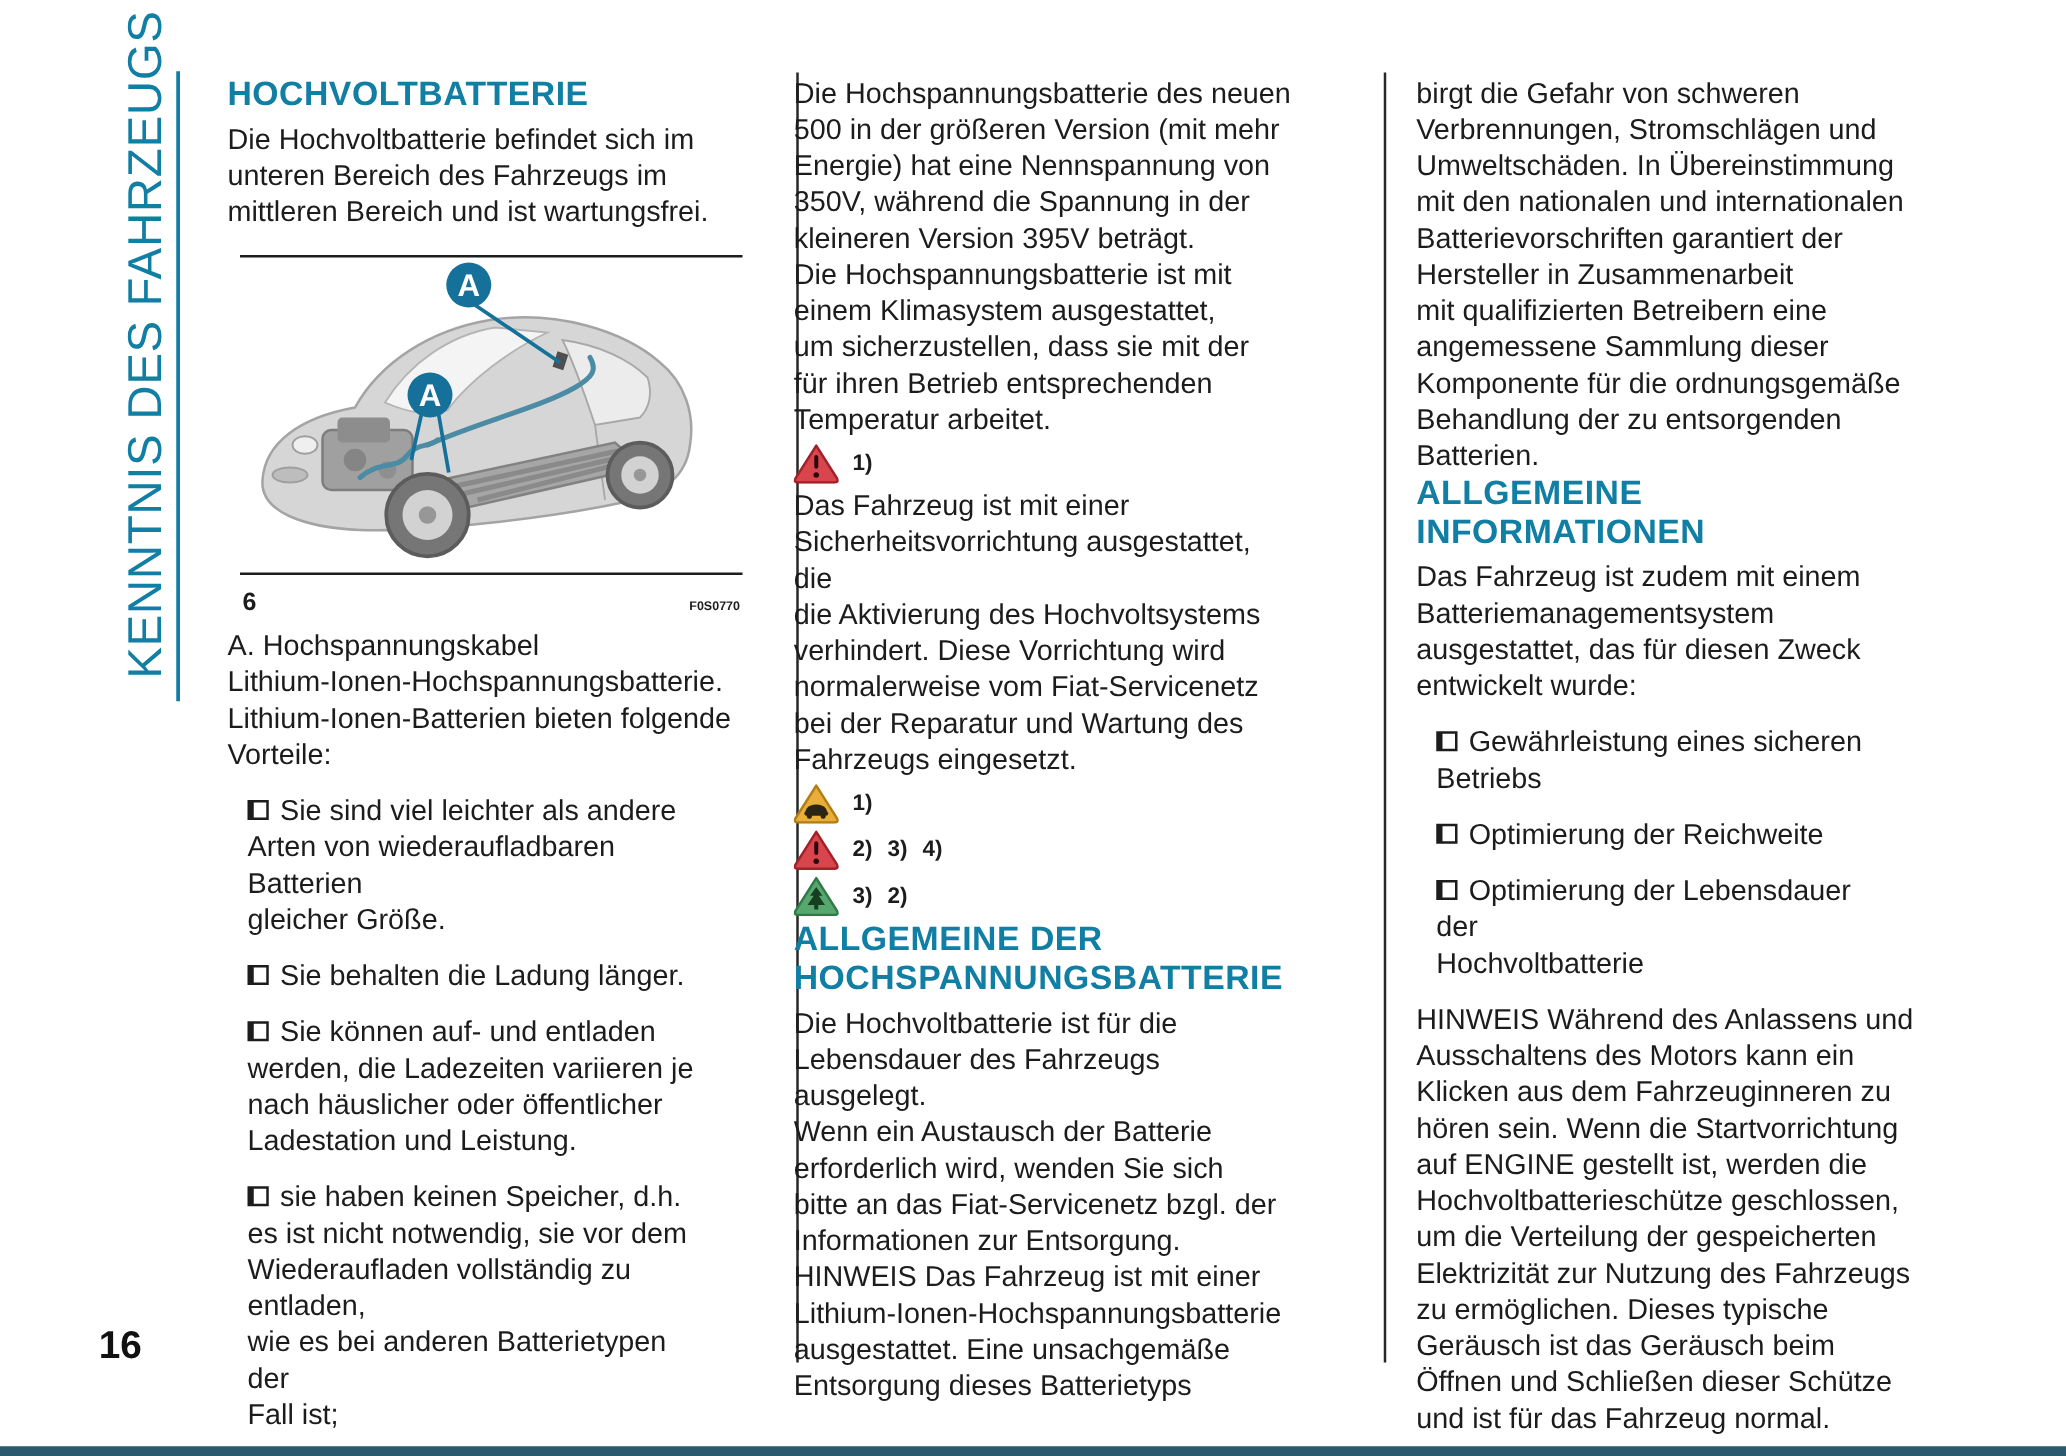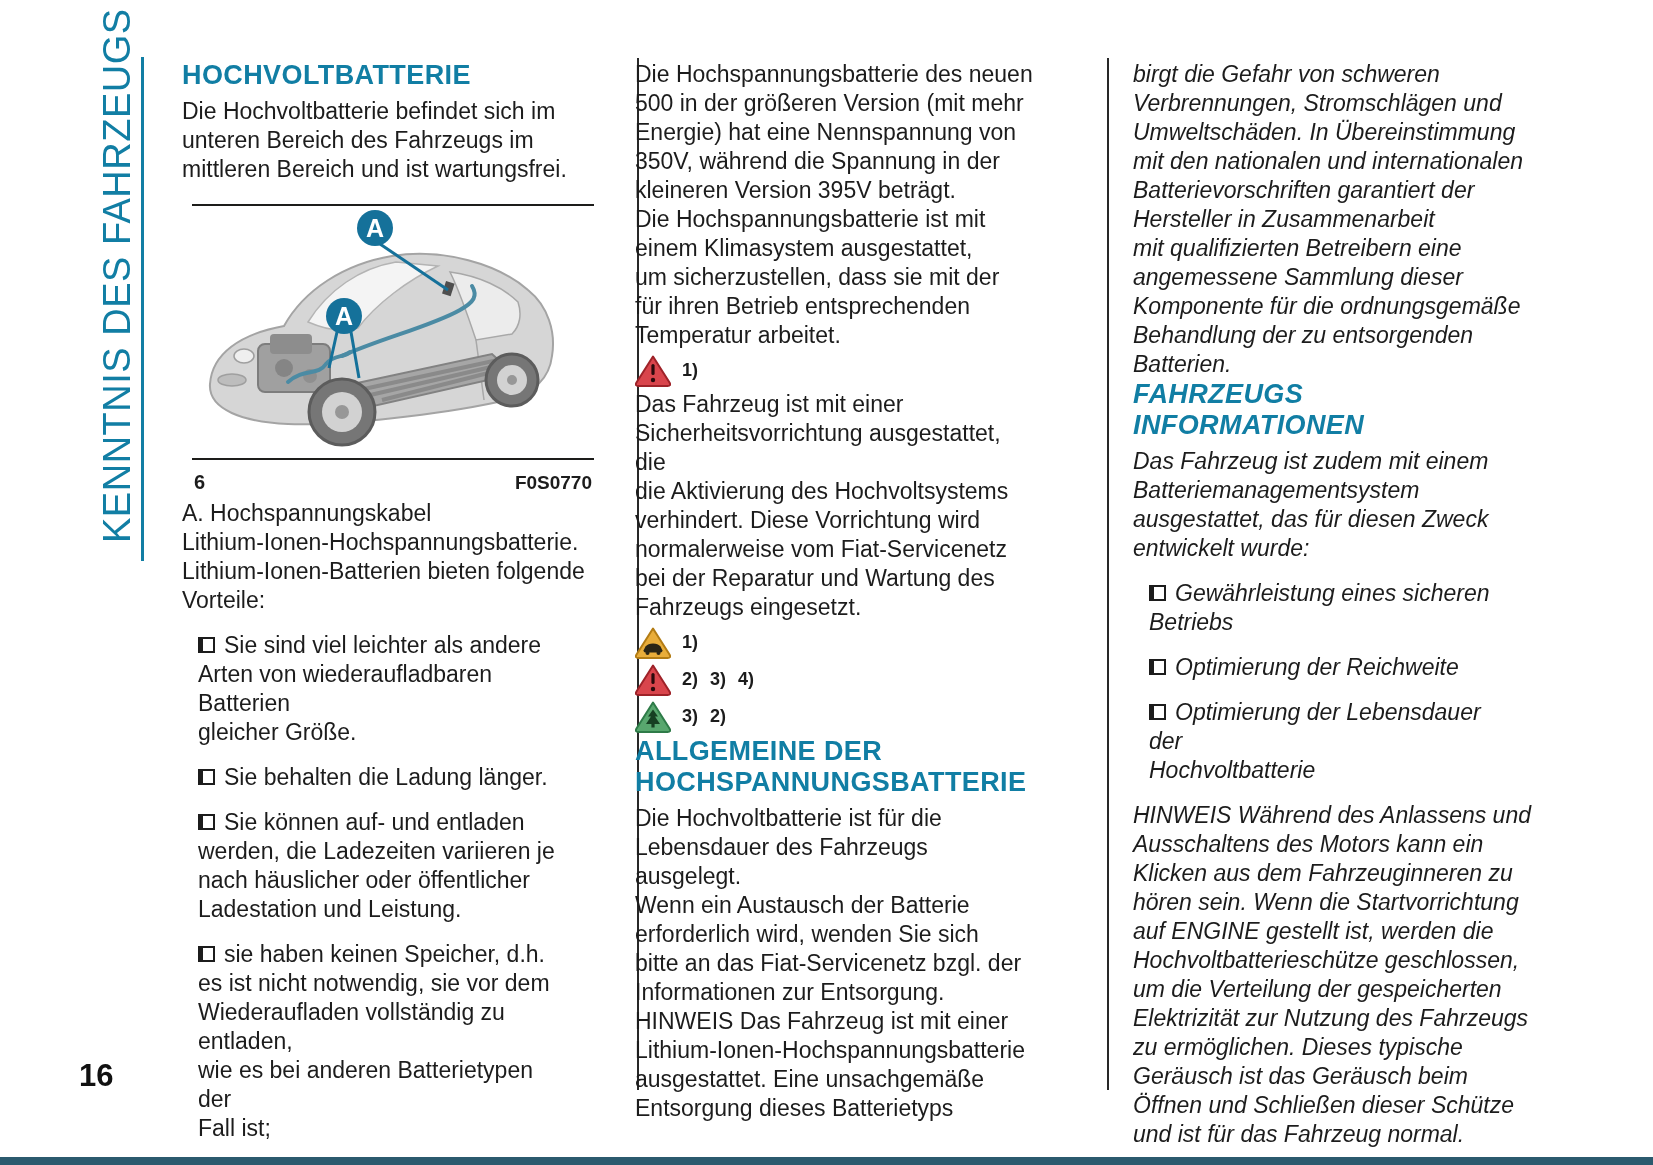--- a/index.html
+++ b/index.html
@@ -9,41 +9,41 @@
   
   .vert-title{position:absolute;left:96px;top:543px;transform:rotate(-90deg);
               transform-origin:0 0;font-size:38px;color:#117ea4;white-space:nowrap;
               letter-spacing:.5px;}
   .vert-rule{position:absolute;left:141px;top:57px;width:3px;height:504px;background:#117ea4;}
 
   
   .col{position:absolute;top:60px;font-size:23px;line-height:29px;}
   .col1{left:182px;width:404px;}
   .col2{left:635px;width:400px;}
-  .col3{left:1133px;width:398px;font-style:italic;}
+  .col3{left:1133px;width:398px;}
   .divider{position:absolute;top:58px;width:2px;height:1032px;background:#282828;}
   .d1{left:637px;}
   .d2{left:1107px;}
 
   h2.head{font-size:27px;line-height:31px;font-weight:bold;color:#117ea4;
           margin:0 0 6px 0;letter-spacing:.4px;white-space:pre-line;}
   .mt{margin-top:14px;}
   .pre{white-space:pre-line;}
   p.body{margin:0;}
   .bullet{margin:16px;}
   .sq{display:inline-block;width:10px;height:12px;border:2.5px solid #1c1c1c;
       border-left-width:5px;margin-right:9px;}
 
   
   .figure{margin:20px 0 0 10px;width:402px;}
   .fig-rule{height:2px;background:#1d1d1b;}
   .fig-img{display:block;}
   .fig-cap{display:flex;justify-content:space-between;align-items:baseline;padding:8px 2px 2px 2px;}
   .fig-num{font-weight:bold;font-size:20px;}
-  .fig-code{font-weight:bold;font-size:19px;text-align:right;}
+  .fig-code{font-weight:bold;font-size:10px;text-align:right;}
   .legend{margin-top:32px;}
 
   
   .icon-row{display:flex;align-items:center;gap:11px;margin:3px 0;height:34px;}
   .refs{font-weight:bold;font-size:18px;word-spacing:7px;}
 
   .pagenum{position:absolute;left:79px;top:1058px;font-size:31px;font-weight:bold;color:#111;text-align:right;}
   .bottom-bar{position:absolute;left:0;bottom:0;width:100%;height:8px;background:#2b5a6e;}
 </style>
 </head>
@@ -212,21 +212,21 @@
 Verbrennungen, Stromschlägen und
 Umweltschäden. In Übereinstimmung
 mit den nationalen und internationalen
 Batterievorschriften garantiert der
 Hersteller in Zusammenarbeit
 mit qualifizierten Betreibern eine
 angemessene Sammlung dieser
 Komponente für die ordnungsgemäße
 Behandlung der zu entsorgenden
 Batterien.</p>
-    <h2 class="head mt">FAHRZEUGS
+    <h2 class="head mt">ALLGEMEINE
 INFORMATIONEN</h2>
     <p class="body pre">Das Fahrzeug ist zudem mit einem
 Batteriemanagementsystem
 ausgestattet, das für diesen Zweck
 entwickelt wurde:</p>
 
     <div class="bullet"><span class="sq"></span><span class="pre">Gewährleistung eines sicheren
 Betriebs</span></div>
     <div class="bullet"><span class="sq"></span><span class="pre">Optimierung der Reichweite</span></div>
     <div class="bullet"><span class="sq"></span><span class="pre">Optimierung der Lebensdauer der

